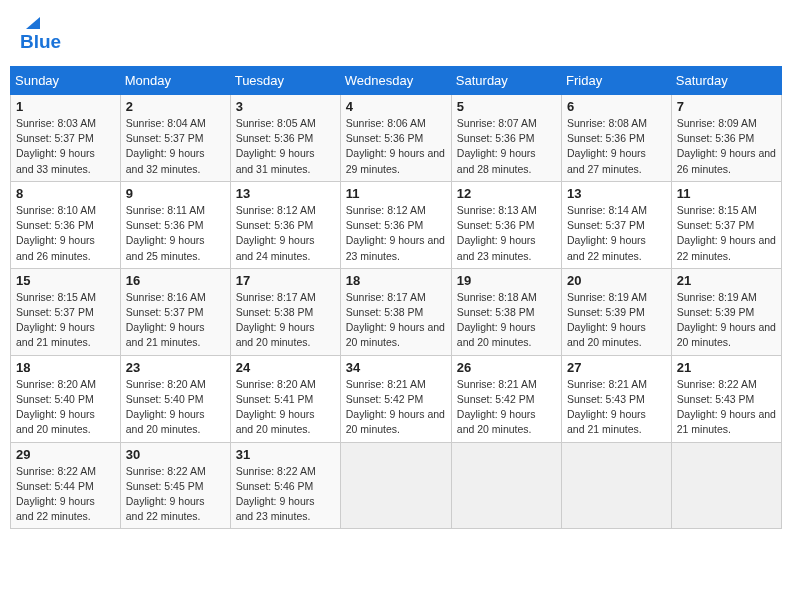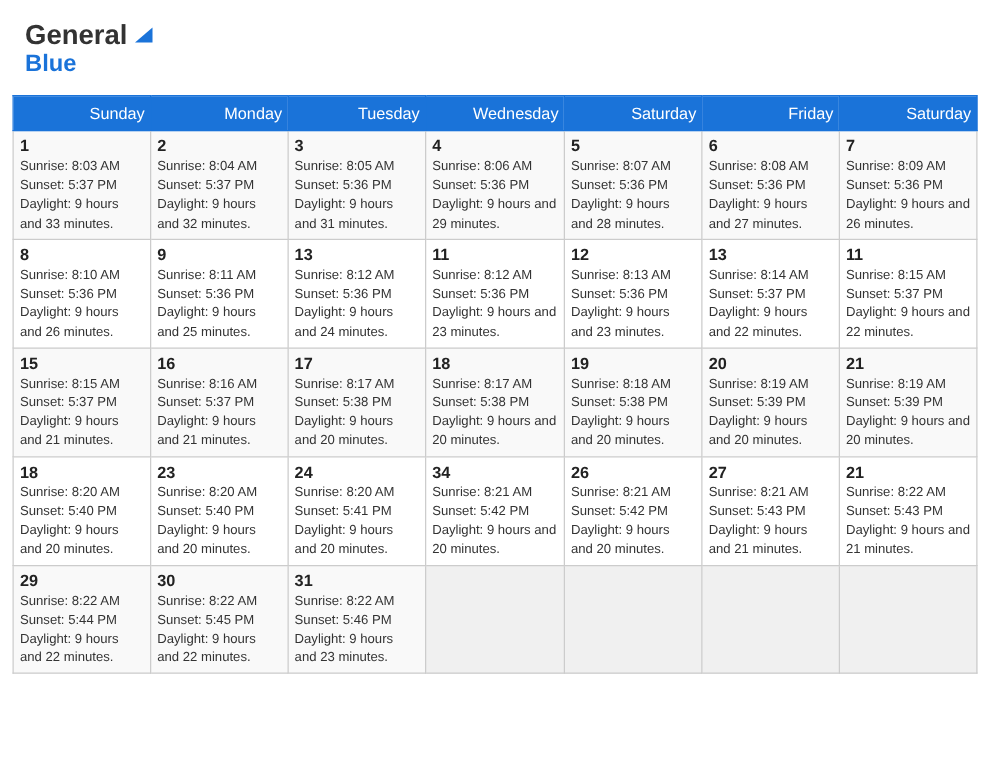--- a/index.html
+++ b/index.html
@@ -41,21 +41,21 @@
     }
     table {
       width: 100%;
       border-collapse: collapse;
       font-size: 11px;
     }
     thead tr th {
       background-color: #1a73d9;
       color: #fff;
       padding: 6px 4px;
-      text-align: right;
+      text-align: left;
       font-size: 13px;
       font-weight: normal;
       border: 1px solid #1a73d9;
     }
     tbody tr td {
       border: 1px solid #ccc;
       padding: 4px 5px;
       vertical-align: top;
       width: 113px;
       min-height: 80px;
@@ -79,21 +79,20 @@
     .empty-cell {
       background: #f0f0f0 !important;
     }
   </style>
 </head>
 <body>
 
 <div class="header">
   <div class="logo">
     <div class="logo-line">
-      <span style="font-size:22px;font-weight:bold;color:#333;">General</span>
       <span style="display:inline-block;width:0;height:0;border-left:0px solid transparent;border-right:0px solid transparent;border-bottom:0px solid transparent;margin-left:2px;"></span>
 
       <svg width="18" height="18" viewBox="0 0 18 18" style="margin-left:2px;margin-top:-2px;">
         <polygon points="2,16 16,16 16,4" fill="#1a73d9"></polygon>
       </svg>
     </div>
     <div>
       <span style="font-size:19px;font-weight:bold;color:#1a73d9;">Blue</span>
     </div>
   </div>

